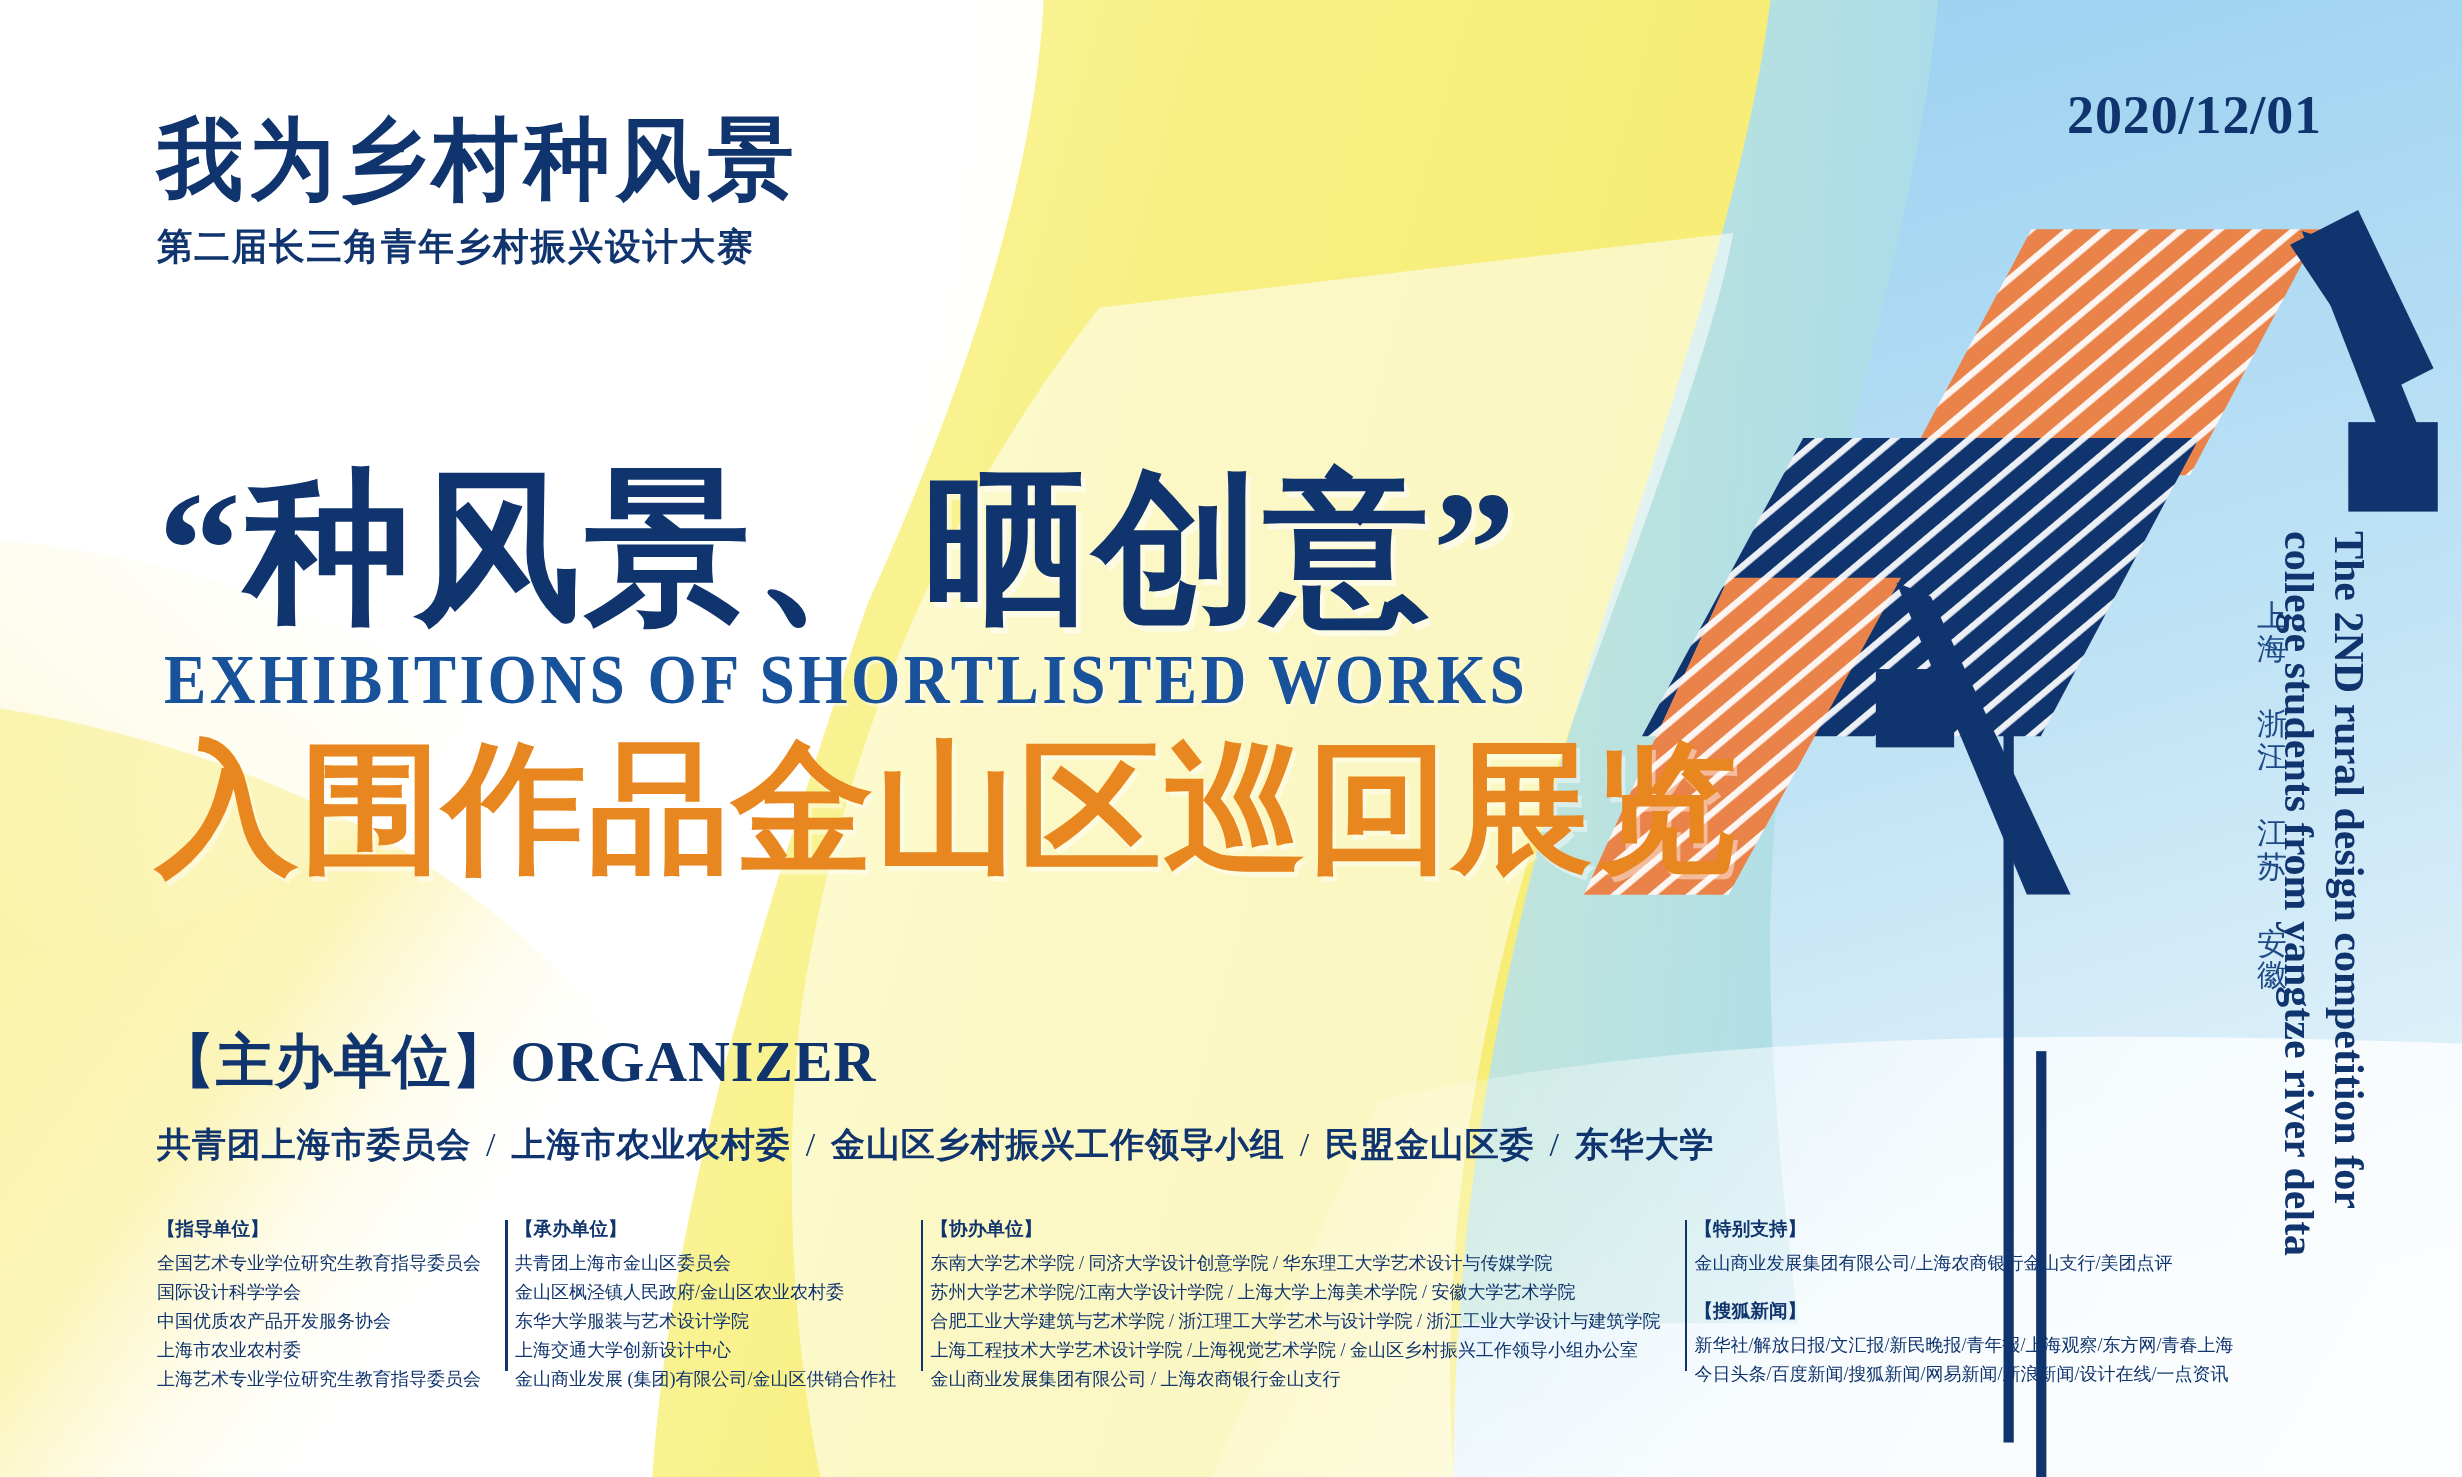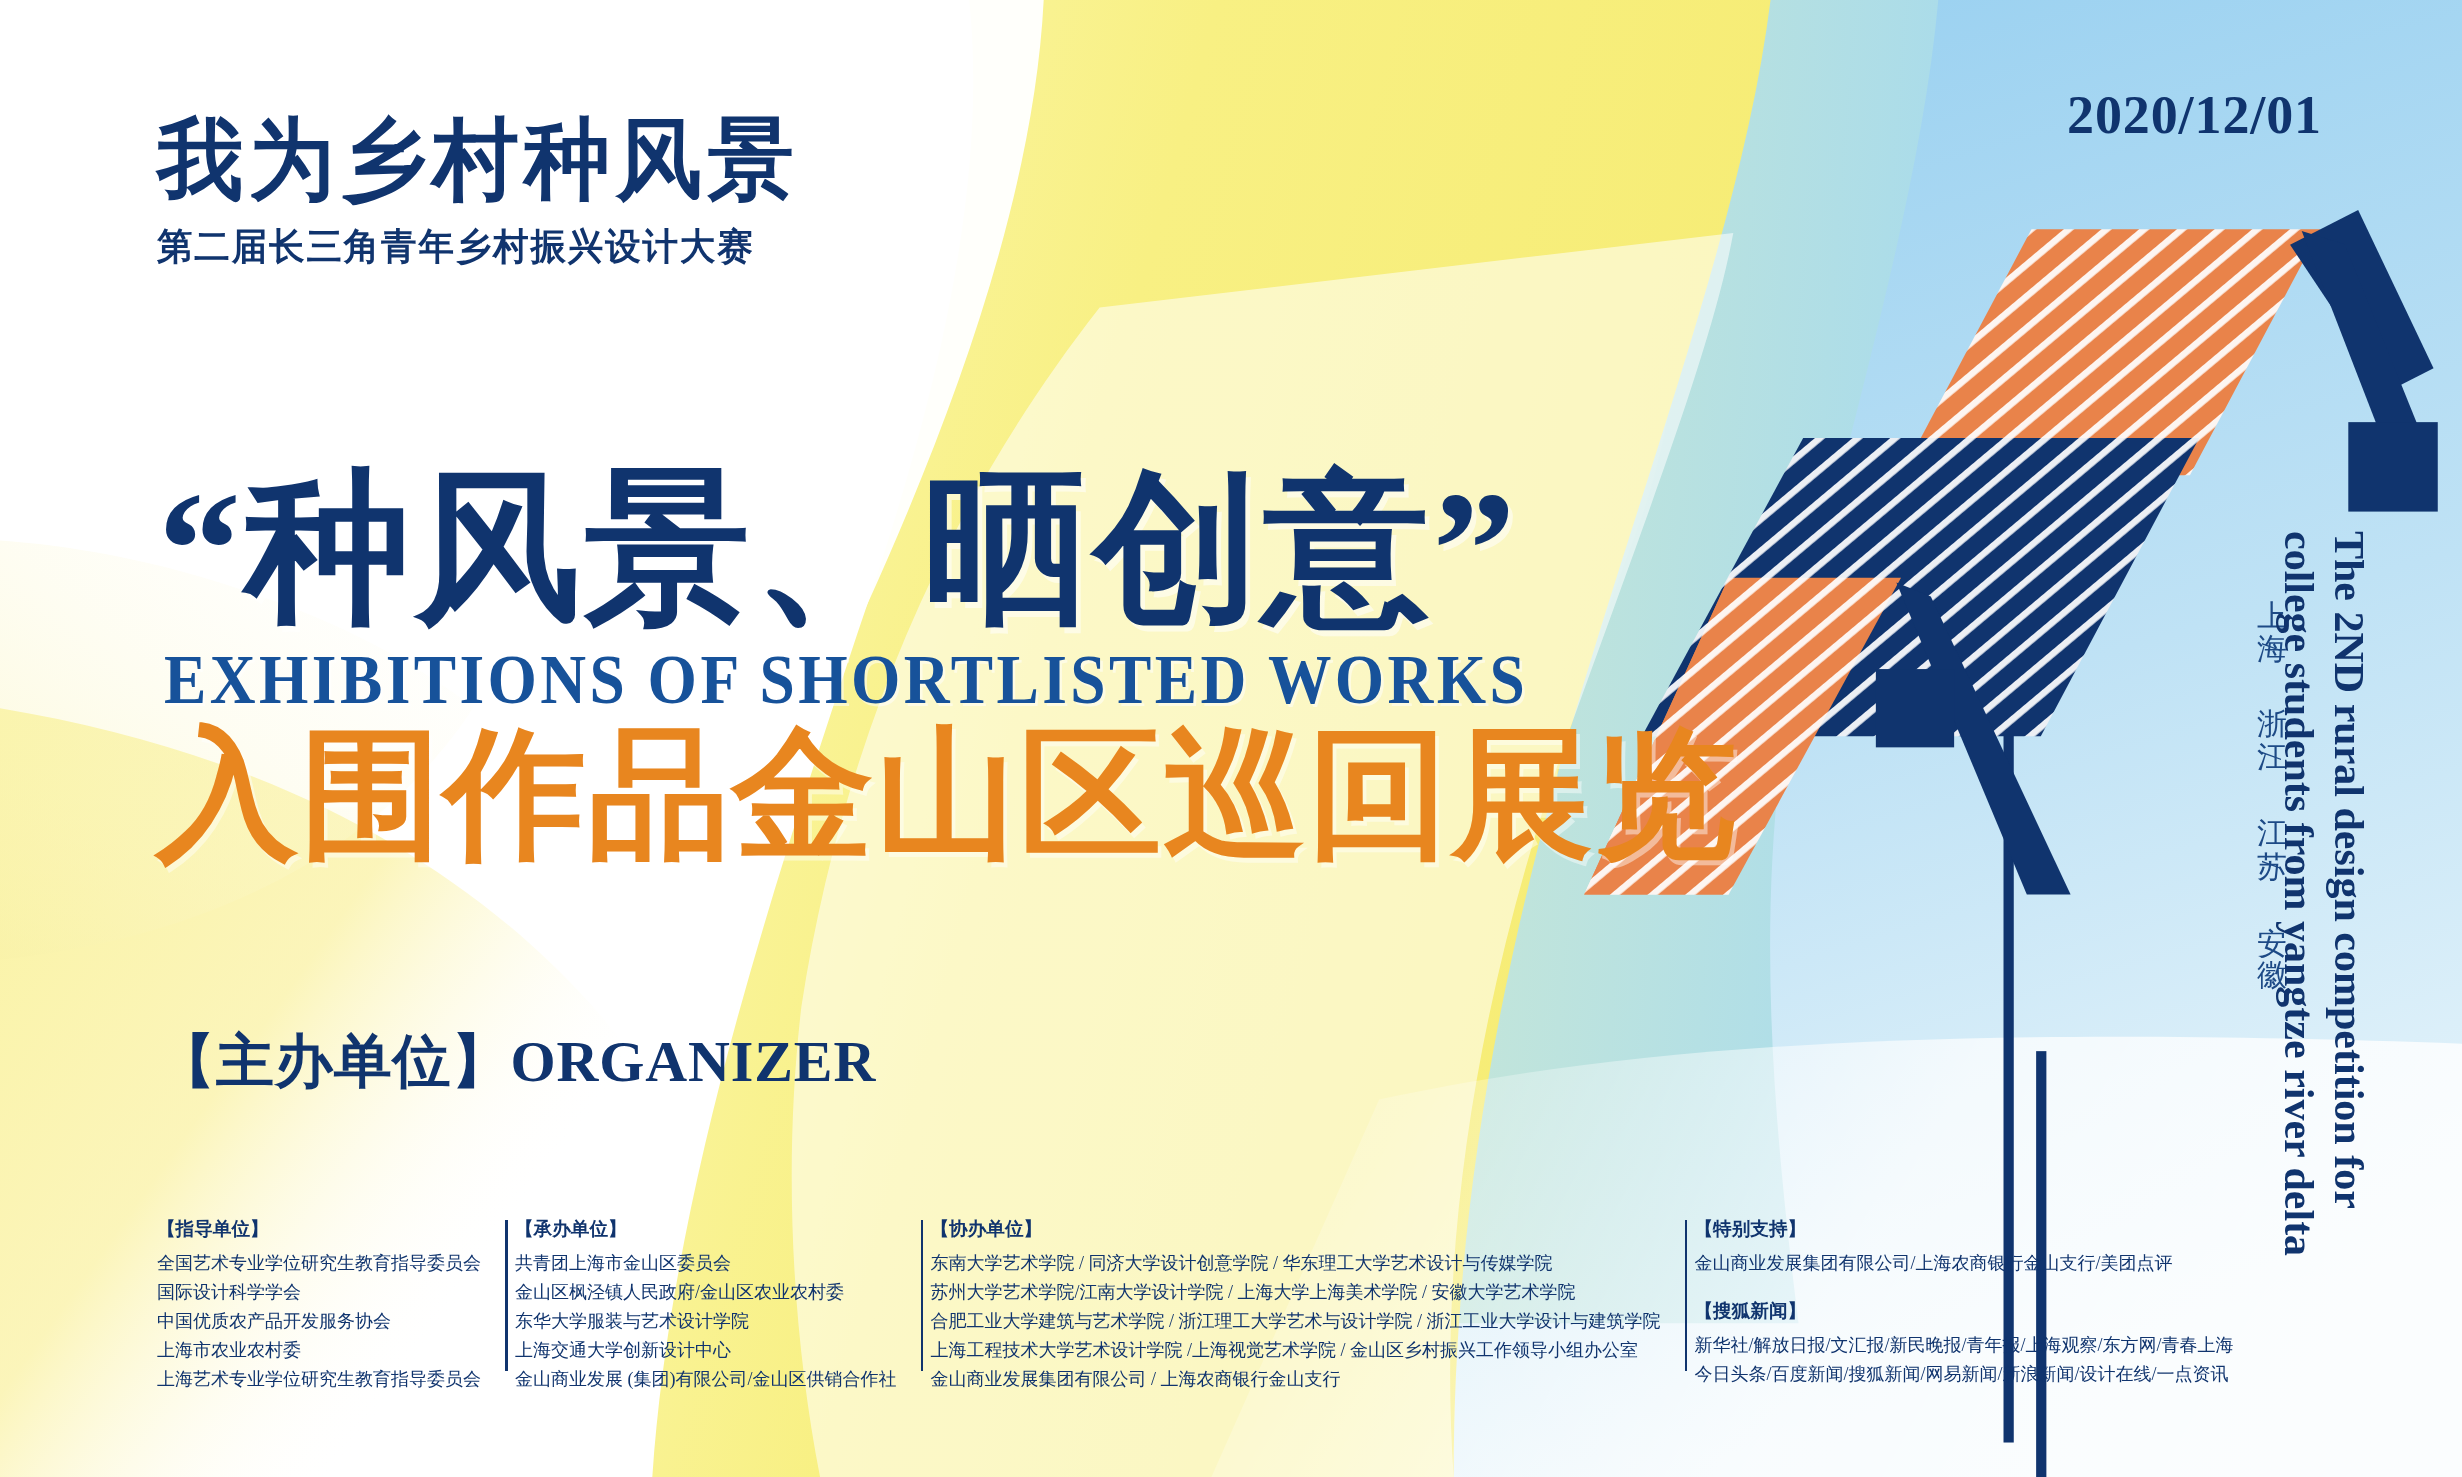--- a/index.html
+++ b/index.html
@@ -78,21 +78,21 @@
     font-weight:bold;
     font-size:69px;
     letter-spacing:3.7px;
     color:#17529a;
     white-space:nowrap;
     transform:scaleX(0.92);
     transform-origin:left center;
     text-shadow:2.8px 2.8px 0 rgba(255,255,255,0.5);
   }
   #headline-cn2{
-    margin-top:1px;margin-left:26px;
+    margin-top:15px;margin-left:26px;
     font-family:"Liberation Serif","DejaVu Serif",serif;
     font-weight:bold;
     font-size:142px;
     line-height:1.05;
     letter-spacing:1.9px;
     color:#e8861f;
     white-space:nowrap;
     text-shadow:3.7px 4.7px 0 rgba(255,255,255,0.45);
   }
 
@@ -287,20 +287,21 @@
   </div>
 
   <div id="headline-block">
     <div id="headline-cn" class="navy">“种风景、晒创意”</div>
     <div id="headline-en">EXHIBITIONS OF SHORTLISTED WORKS</div>
     <div id="headline-cn2">入围作品金山区巡回展览</div>
   </div>
 
   <div id="organizer-block">
     <div id="organizer-head">【主办单位】ORGANIZER</div>
+    <div id="organizer-names"><span>共青团上海市委员会</span><span class="sep">/</span><span>上海市农业农村委</span><span class="sep">/</span><span>金山区乡村振兴工作领导小组</span><span class="sep">/</span><span>民盟金山区委</span><span class="sep">/</span><span>东华大学</span></div>
   </div>
 
   <div id="footer">
       <div class="fcol">
         <h4>【指导单位】</h4>
         <div class="fline">全国艺术专业学位研究生教育指导委员会</div>
         <div class="fline">国际设计科学学会</div>
         <div class="fline">中国优质农产品开发服务协会</div>
         <div class="fline">上海市农业农村委</div>
         <div class="fline">上海艺术专业学位研究生教育指导委员会</div>

